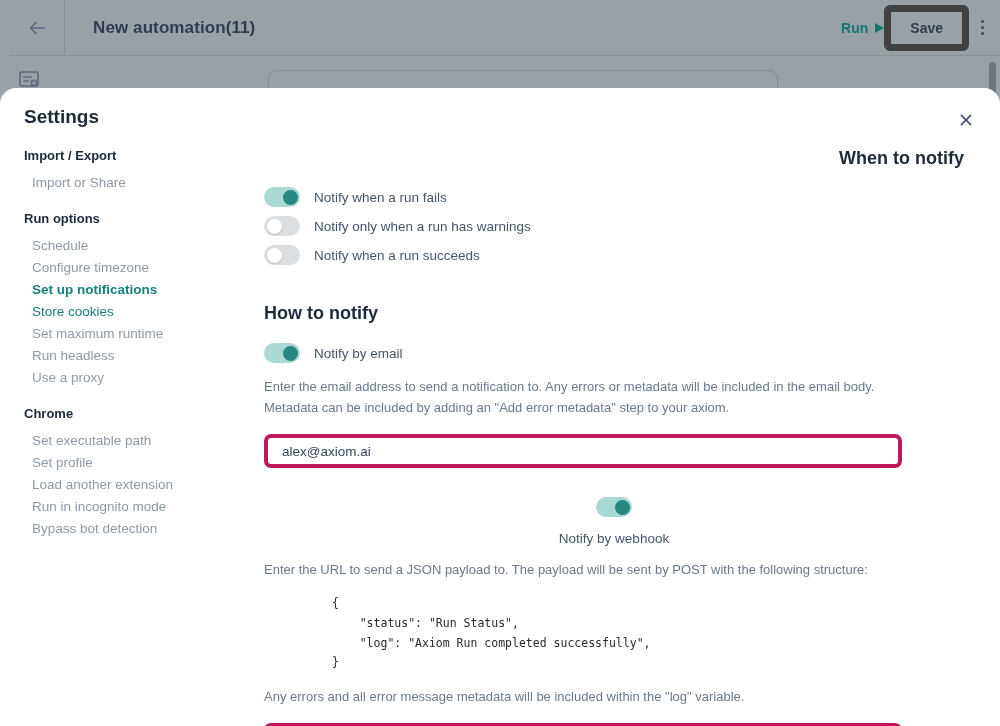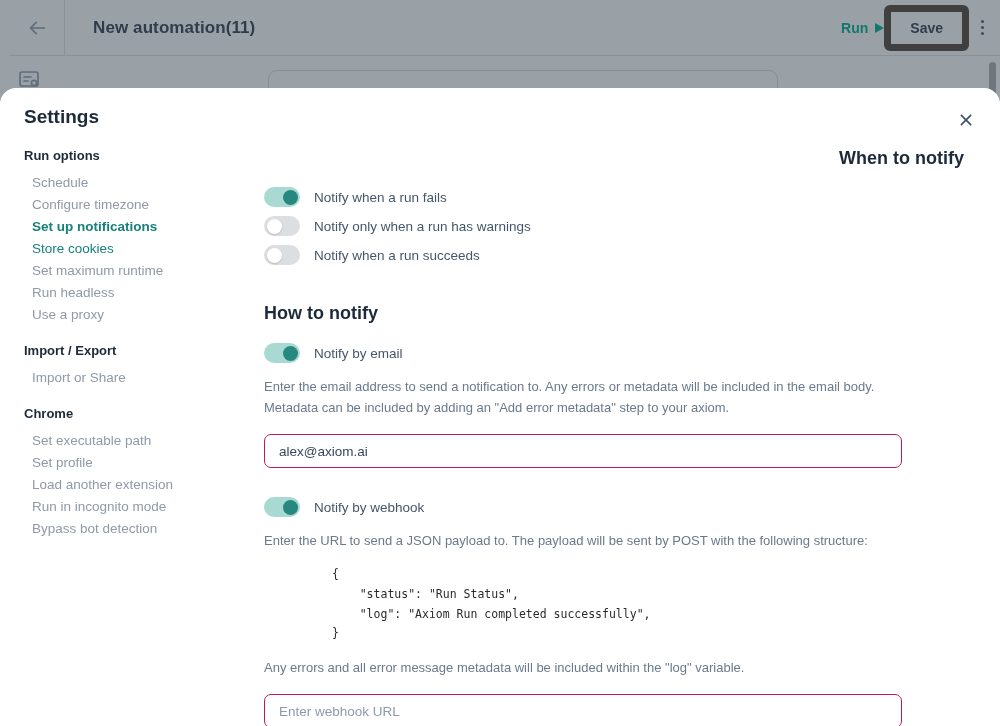--- a/index.html
+++ b/index.html
@@ -230,31 +230,31 @@
     margin-top: 13px;
     max-width: 630px;
   }
 
   .text-input {
     display: block;
     width: 638px;
     height: 34px;
     margin-top: 16px;
     padding: 0 14px;
-    border: 1px solid #be185d;
+    border: 4px solid #be185d;
     border-radius: 7px;
     background: #ffffff;
     font-family: inherit;
     font-size: 13.5px;
     color: #35475c;
     outline: none;
   }
   .text-input::placeholder { color: #8c9bab; }
 
-  #webhook-toggle-row { margin-top: 29px; margin-bottom: 0; }
+  #webhook-toggle-row { margin-top: 29px; margin-bottom: 0; flex-direction: column; }
 
   #payload-code {
     margin: 14px 0 0 68px;
     font-family: "DejaVu Sans Mono", monospace;
     font-size: 11.5px;
     line-height: 1.72;
     color: #2b2b2b;
     white-space: pre;
   }
 </style>
@@ -309,33 +309,33 @@
   <div id="modal-title">Settings</div>
 
   <div id="close-btn">
     <svg width="16" height="16" viewBox="0 0 24 24" fill="none" stroke="#3d506a" stroke-width="2.4" stroke-linecap="round">
       <line x1="5" y1="5" x2="19" y2="19"></line>
       <line x1="19" y1="5" x2="5" y2="19"></line>
     </svg>
   </div>
 
   <div id="settings-sidebar">
+      <div class="nav-group">
+        <div class="nav-group-title">Import / Export</div>
+        <div class="nav-item">Import or Share</div>
+      </div>
       <div class="nav-group">
         <div class="nav-group-title">Run options</div>
         <div class="nav-item">Schedule</div>
         <div class="nav-item">Configure timezone</div>
         <div class="nav-item active">Set up notifications</div>
         <div class="nav-item teal">Store cookies</div>
         <div class="nav-item">Set maximum runtime</div>
         <div class="nav-item">Run headless</div>
         <div class="nav-item">Use a proxy</div>
-      </div>
-      <div class="nav-group">
-        <div class="nav-group-title">Import / Export</div>
-        <div class="nav-item">Import or Share</div>
       </div>
       <div class="nav-group">
         <div class="nav-group-title">Chrome</div>
         <div class="nav-item">Set executable path</div>
         <div class="nav-item">Set profile</div>
         <div class="nav-item">Load another extension</div>
         <div class="nav-item">Run in incognito mode</div>
         <div class="nav-item">Bypass bot detection</div>
       </div>
     </div>

